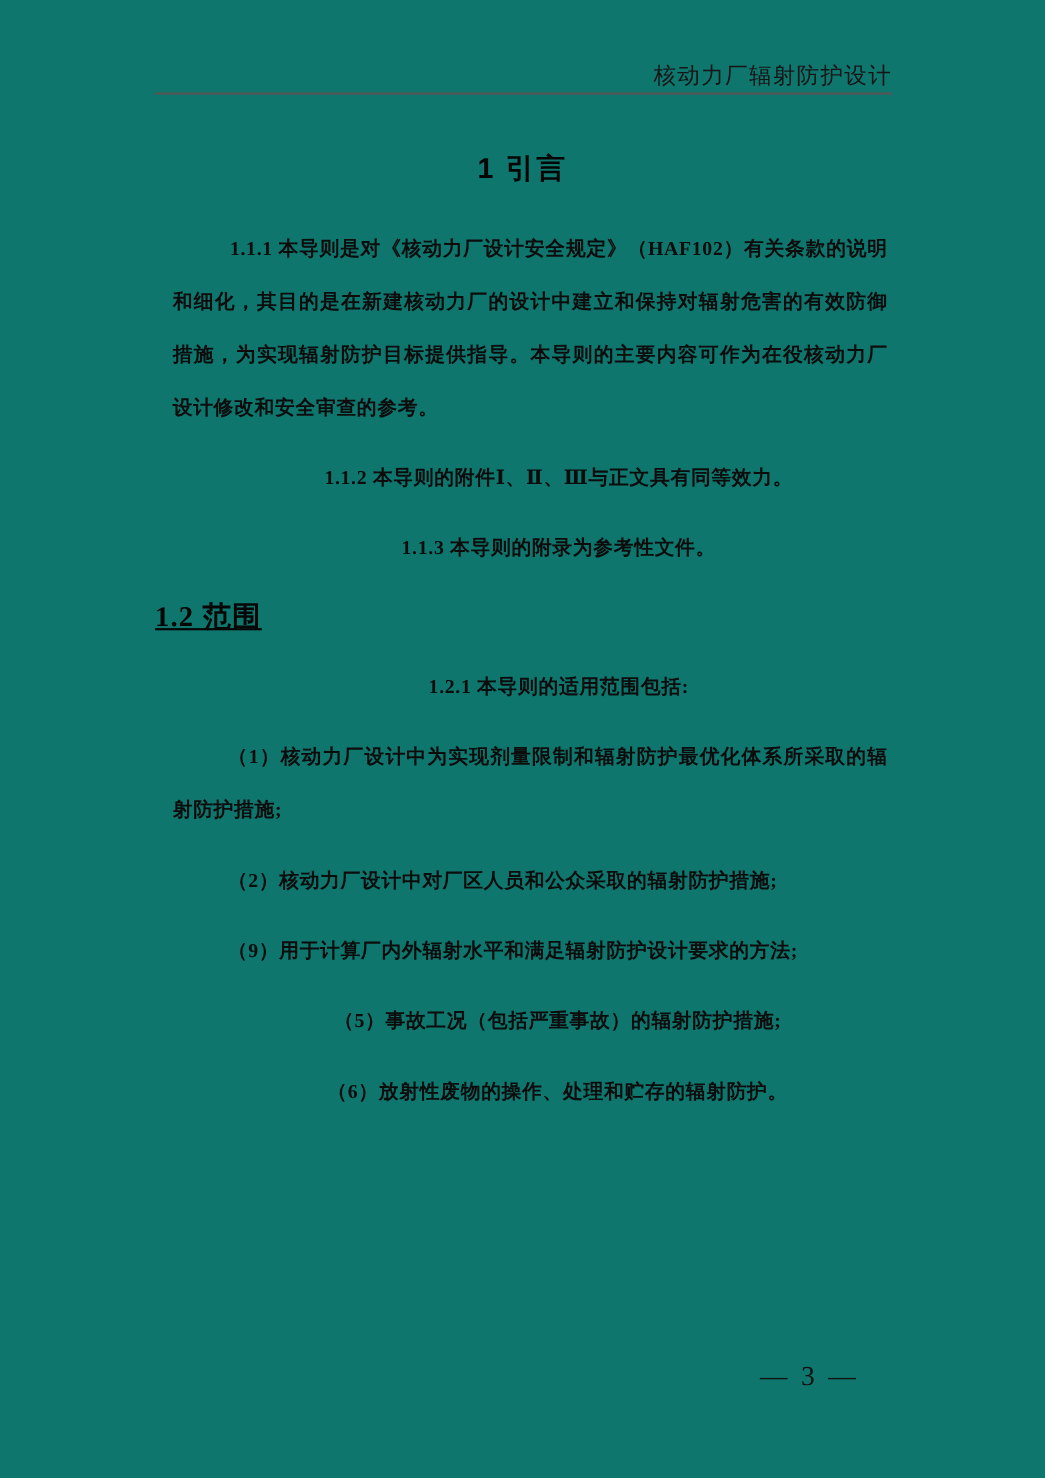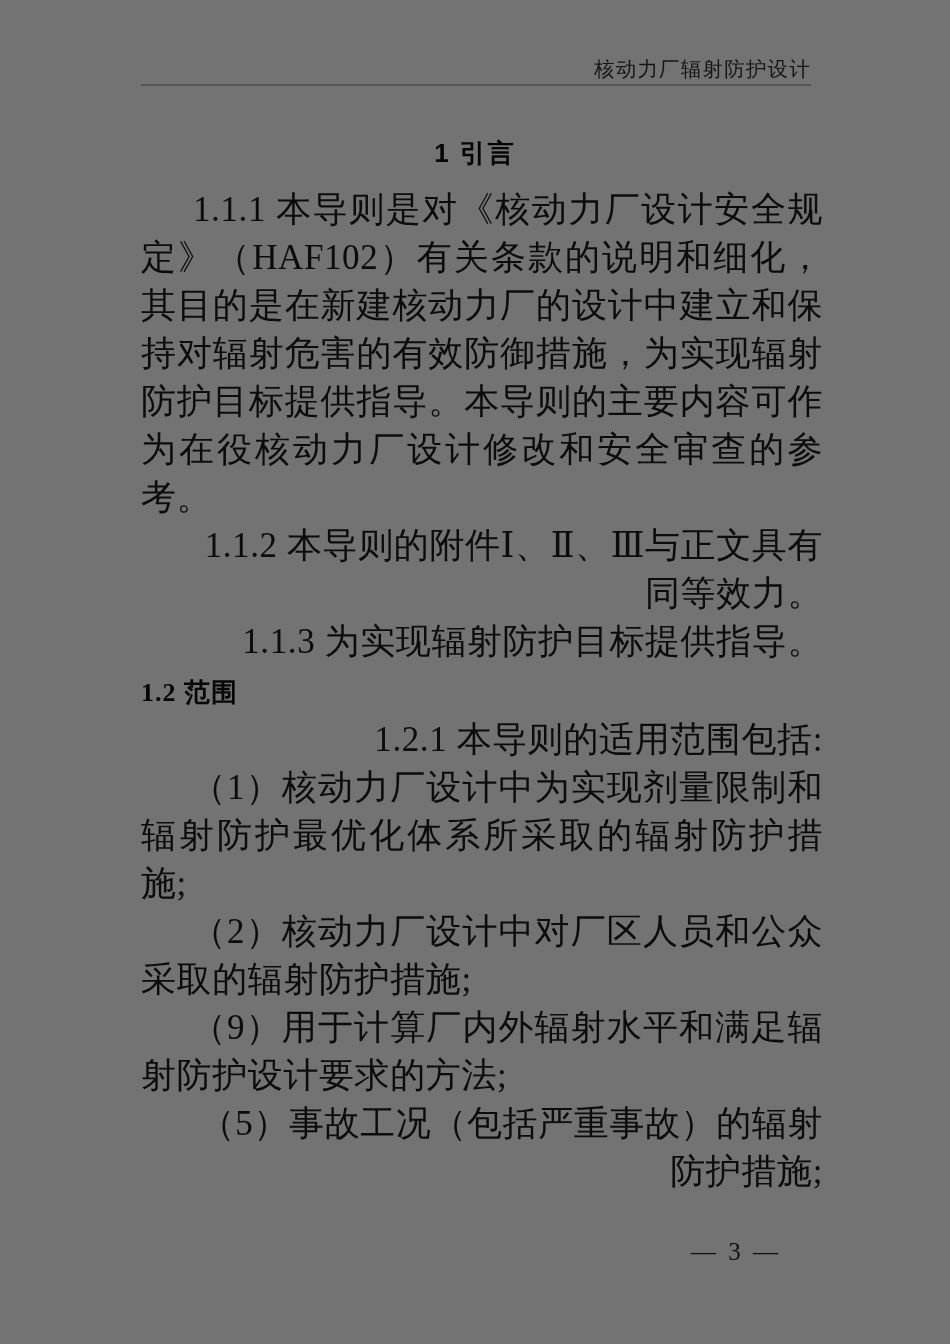--- a/index.html
+++ b/index.html
@@ -8,21 +8,21 @@
     background: #ffffff;
   }
   body {
     font-family: "Liberation Serif", "DejaVu Serif", serif;
     color: #0a0a0a;
   }
   .page {
     position: relative;
     width: 950px;
     height: 1344px;
-    background: #737373;
+    background: #0f766e;
     overflow: hidden;
     box-sizing: border-box;
   }
 
   
   .header-block {
     position: absolute;
     left: 141px;
     top: 56px;
     width: 670px;
@@ -71,42 +71,44 @@
     font-weight: bold;
     font-size: 26px;
     line-height: 46px;
     letter-spacing: 1px;
     color: #060606;
     margin: 0;
     padding: 0;
   }
   .sec-heading.gap-top {
     margin-top: 4px;
+    text-decoration: underline;
   }
 
   .para {
     font-family: "Liberation Serif", "DejaVu Serif", serif;
-    font-size: 35px;
+    font-size: 18px;
     line-height: 48px;
     letter-spacing: 0.6px;
     color: #0c0c0c;
-    margin: 0;
+    margin: 16px;
     padding: 0;
     text-align: justify;
     text-justify: inter-ideograph;
     word-break: break-all;
+    font-weight: bold;
   }
   .para.indent {
     text-indent: 52px;
   }
   .para.indent-list {
     text-indent: 50px;
   }
   .para.nojust {
-    text-align: right;
+    text-align: center;
   }
 
   
   .footer {
     position: absolute;
     left: 141px;
     top: 1238px;
     width: 682px;
     text-align: right;
     padding-right: 42px;
@@ -129,34 +131,35 @@
 
   <div class="doc-title">1  引言</div>
 
   <div class="body-col">
 
 
     <p class="para indent">1.1.1  本导则是对《核动力厂设计安全规定》（HAF102）有关条款的说明和细化，其目的是在新建核动力厂的设计中建立和保持对辐射危害的有效防御措施，为实现辐射防护目标提供指导。本导则的主要内容可作为在役核动力厂设计修改和安全审查的参考。</p>
 
     <p class="para indent nojust">1.1.2  本导则的附件Ⅰ、Ⅱ、Ⅲ与正文具有同等效力。</p>
 
-    <p class="para indent nojust">1.1.3  为实现辐射防护目标提供指导。</p>
+    <p class="para indent nojust">1.1.3  本导则的附录为参考性文件。</p>
 
     <h2 class="sec-heading gap-top">1.2  范围</h2>
 
     <p class="para indent nojust">1.2.1  本导则的适用范围包括:</p>
 
     <p class="para indent-list">（1）核动力厂设计中为实现剂量限制和辐射防护最优化体系所采取的辐射防护措施;</p>
 
     <p class="para indent-list">（2）核动力厂设计中对厂区人员和公众采取的辐射防护措施;</p>
 
     <p class="para indent-list">（9）用于计算厂内外辐射水平和满足辐射防护设计要求的方法;</p>
 
 
     <p class="para indent-list nojust">（5）事故工况（包括严重事故）的辐射防护措施;</p>
 
+    <p class="para indent-list nojust">（6）放射性废物的操作、处理和贮存的辐射防护。</p>
 
 
   </div>
 
   <div class="footer">—  3  —</div>
 
 </div>
 
 </body></html>

